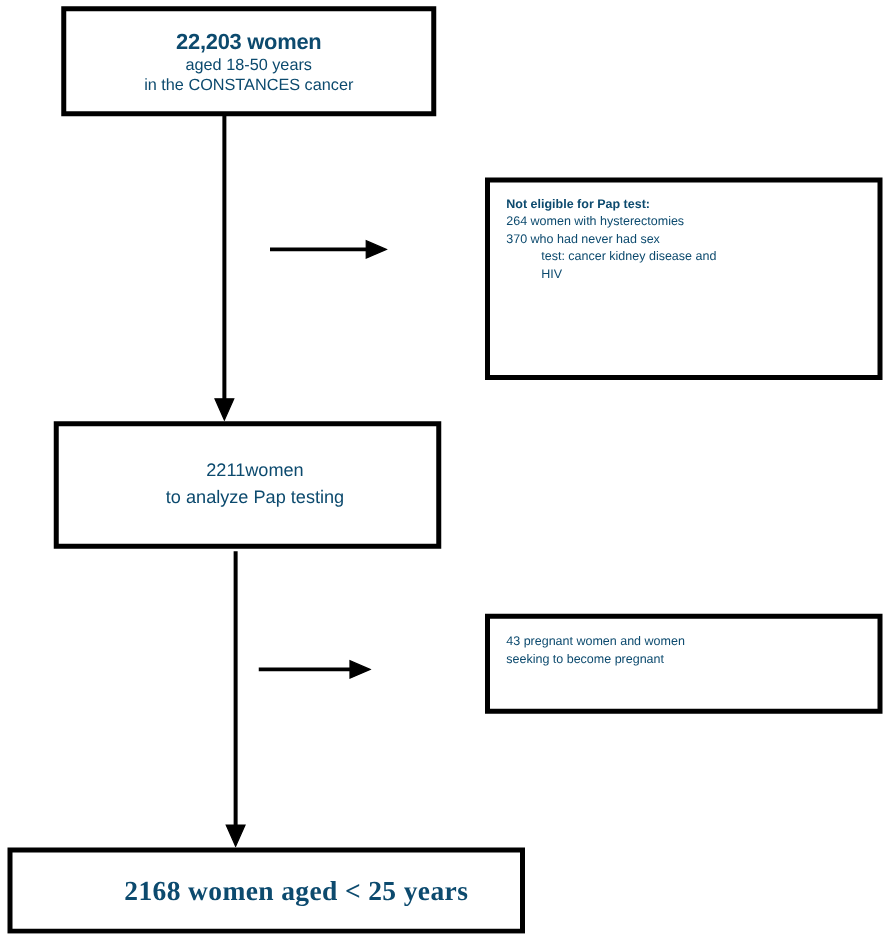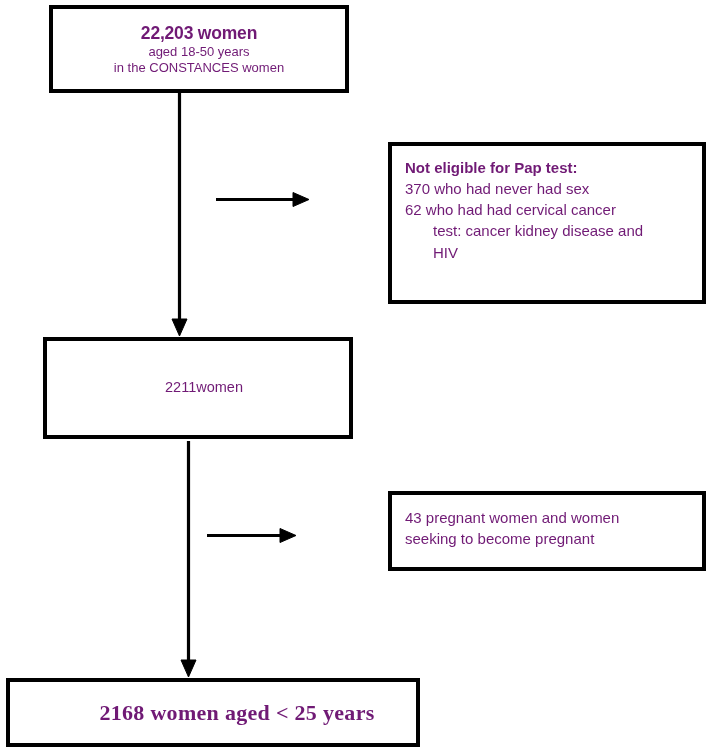--- a/index.html
+++ b/index.html
@@ -8,21 +8,21 @@
     padding: 0;
     background: #ffffff;
   }
   #canvas {
     position: relative;
     width: 713px;
     height: 747px;
     background: #ffffff;
     overflow: hidden;
     font-family: "Liberation Sans", sans-serif;
-    color: #701a75;
+    color: #0c4a6e;
     -webkit-font-smoothing: antialiased;
   }
 
   
   .node {
     position: absolute;
     box-sizing: border-box;
     background: #ffffff;
     border: 4px solid #000000;
     display: flex;
@@ -87,21 +87,21 @@
   }
 
   
   .exclusion {
     align-items: flex-start;
     justify-content: flex-start;
     text-align: left;
     padding: 11px 6px 6px 13px;
   }
   .exclusion .line {
-    font-size: 15px;
+    font-size: 10px;
     line-height: 1.41;
   }
   .exclusion .line.head {
     font-weight: bold;
   }
   .exclusion .line.indent {
     padding-left: 28px;
   }
 
   #box-excl-1 {
@@ -130,43 +130,44 @@
   }
 </style>
 </head>
 <body>
 
 <div id="canvas">
 
   <div class="node" id="box-top">
     <span class="line head">22,203 women</span>
     <span class="line">aged 18-50 years</span>
-    <span class="line">in the CONSTANCES women</span>
+    <span class="line">in the CONSTANCES cancer</span>
   </div>
 
   <svg class="connector" id="arrow-v1" style="left:168px; top:90px;" width="24" height="248" viewBox="0 0 24 248">
     <line x1="11.5" y1="0" x2="11.5" y2="234" stroke-width="3.2"></line>
     <polygon points="11.5,246 4,229 19,229"></polygon>
   </svg>
 
   <svg class="connector" id="arrow-h1" style="left:214px; top:190px;" width="100" height="20" viewBox="0 0 100 20">
     <line x1="2" y1="9.5" x2="82" y2="9.5" stroke-width="3"></line>
     <polygon points="95,9.5 79,2.5 79,16.5"></polygon>
   </svg>
 
   <div class="node exclusion" id="box-excl-1">
     <span class="line head">Not eligible for Pap test:</span>
+    <span class="line">264 women with hysterectomies</span>
     <span class="line">370 who had never had sex</span>
-    <span class="line">62 who had had cervical cancer</span>
     <span class="line indent">test: cancer kidney disease and</span>
     <span class="line indent">HIV</span>
   </div>
 
   <div class="node" id="box-middle">
     <span class="line">2211women</span>
+    <span class="line">to analyze Pap testing</span>
   </div>
 
   <svg class="connector" id="arrow-v2" style="left:177px; top:441px;" width="24" height="240" viewBox="0 0 24 240">
     <line x1="11.5" y1="0" x2="11.5" y2="224" stroke-width="3.2"></line>
     <polygon points="11.5,236 4,219 19,219"></polygon>
   </svg>
 
   <svg class="connector" id="arrow-h2" style="left:205px; top:526px;" width="100" height="20" viewBox="0 0 100 20">
     <line x1="2" y1="9.5" x2="78" y2="9.5" stroke-width="3"></line>
     <polygon points="91,9.5 75,2.5 75,16.5"></polygon>

